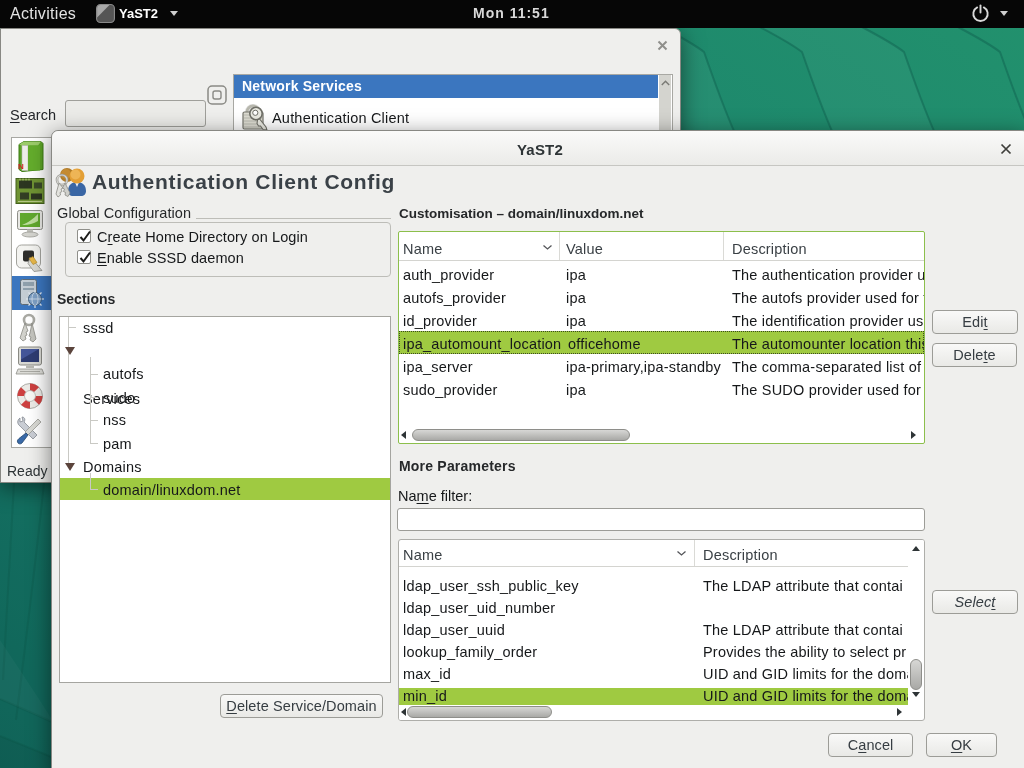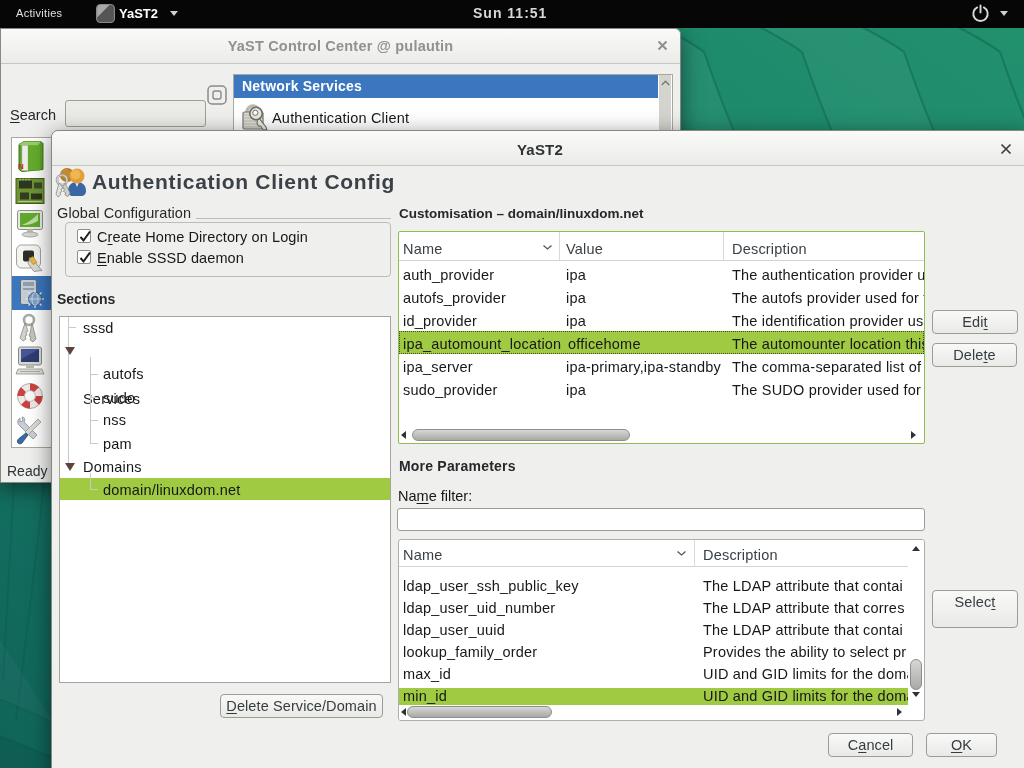--- a/index.html
+++ b/index.html
@@ -67,21 +67,20 @@
 <path d="M14,483 C10,560 6,620 3,680"></path>
 <path d="M44,483 C36,560 26,640 16,720"></path>
 <path d="M0,699 C18,707 38,715 54,723"></path>
 <path d="M0,736 C20,744 40,752 56,759"></path>
 </g>
 <path fill="#ffffff" opacity="0.03" d="M0,640 C20,670 40,700 54,723 L0,699 Z"></path>
 <path fill="#000000" opacity="0.05" d="M0,736 C20,744 40,752 56,759 L56,768 L0,768 Z"></path>
 </svg>
 
 <div id="bgwin" class="abs window" style="left:0;top:28px;width:681px;height:455px;z-index:5;border-radius:0 6px 0 0;">
-  <div class="titlebar" style="height:35px;line-height:35px;font-size:14.5px;color:#8f928d;border-radius:0 6px 0 0;">YaST Control Center @ pulautin</div>
   <svg class="abs" style="left:656px;top:11px;" width="11" height="11" viewBox="0 0 11 11">
         <path d="M1.5,1.5 L9.5,9.5 M9.5,1.5 L1.5,9.5" stroke="#8f8f8b" stroke-width="2"></path>
       </svg>
 
   <svg class="abs" style="left:206px;top:56px;" width="20" height="20" viewBox="0 0 20 20">
     <rect x="1" y="1" width="18" height="18" rx="4" fill="none" stroke="#8a8a85" stroke-width="1.5"></rect>
     <rect x="6" y="6" width="8" height="8" rx="2" fill="none" stroke="#8a8a85" stroke-width="1.4"></rect>
   </svg>
 
   <div class="abs" style="left:9px;top:78px;font-size:14.5px;color:#24262a;"><u>S</u>earch</div>
@@ -305,51 +304,50 @@
     <svg class="chev" style="left:278px;top:11px;" viewBox="0 0 9 5">
           <path d="M0.5,0.5 L4.5,4 L8.5,0.5" fill="none" stroke="#55565a" stroke-width="1.3"></path>
         </svg>
     <div class="colsep" style="left:295px;top:0;height:26px;"></div>
     <div class="th" style="left:304px;top:7px;">Description</div>
     <div class="abs" style="left:0;top:26px;width:525px;height:1px;background:#d4d4d0;"></div>
     <div class="greenrow" style="left:0;top:148px;width:509px;height:18px;"></div>
     <div class="cell" style="left:4px;top:38px;">ldap_user_ssh_public_key</div>
     <div class="cell" style="left:304px;top:38px;">The LDAP attribute that contai</div>
     <div class="cell" style="left:4px;top:60px;">ldap_user_uid_number</div>
-    <div class="cell" style="left:304px;top:60px;">The LDAP attribute that corres</div>
     <div class="cell" style="left:4px;top:82px;">ldap_user_uuid</div>
     <div class="cell" style="left:304px;top:82px;">The LDAP attribute that contai</div>
     <div class="cell" style="left:4px;top:104px;">lookup_family_order</div>
     <div class="cell" style="left:304px;top:104px;">Provides the ability to select pr</div>
     <div class="cell" style="left:4px;top:126px;">max_id</div>
     <div class="cell" style="left:304px;top:126px;">UID and GID limits for the doma</div>
     <div class="cell" style="left:4px;top:148px;">min_id</div>
     <div class="cell" style="left:304px;top:148px;">UID and GID limits for the doma</div>
     <div class="abs" style="left:509px;top:0;width:16px;height:165px;background:#ffffff;"></div>
     <div class="arr arr-u" style="left:513px;top:6px;"></div>
     <div class="sb-thumb" style="left:511px;top:119px;width:12px;height:31px;"></div>
     <div class="arr arr-d" style="left:513px;top:152px;"></div>
     <div class="abs" style="left:0;top:165px;width:509px;height:15px;background:#fff;"></div>
     <div class="arr arr-l" style="left:2px;top:168px;"></div>
     <div class="arr arr-r" style="left:498px;top:168px;"></div>
     <div class="sb-thumb" style="left:8px;top:166px;width:145px;height:12px;"></div>
   </div>
-  <div class="btn" style="left:880px;top:459px;width:86px;height:38px;line-height:22px;">Selec<u>t</u></div>
+  <div class="btn" style="left:880px;top:459px;width:86px;height:24px;line-height:22px;font-style:italic;">Selec<u>t</u></div>
   <div class="btn" style="left:776px;top:602px;width:85px;height:24px;line-height:22px;">C<u>a</u>ncel</div>
   <div class="btn" style="left:874px;top:602px;width:71px;height:24px;line-height:22px;"><u>O</u>K</div>
 </div>
 
 <div id="topbar" class="abs">
-  <div class="txt" style="left:16px;color:#e2e2e2;font-size:11px;letter-spacing:0.3px;">Activities</div>
+  <div class="txt" style="left:10px;color:#e2e2e2;font-size:16px;letter-spacing:0.3px;">Activities</div>
   <svg class="abs" style="left:96px;top:4px;" width="19" height="19" viewBox="0 0 17 17">
     <rect x="0.5" y="0.5" width="16" height="16" rx="3.5" fill="#555555" stroke="#8a8a8a"></rect>
     <path d="M1,12 L12,1 L4,1 A3,3 0 0 0 1,4 Z" fill="#a8a8a8"></path>
   </svg>
   <div class="txt" style="left:119px;color:#ffffff;font-weight:bold;">YaST2</div>
   <div class="tri-down abs" style="left:170px;top:11px;"></div>
-  <div class="txt" style="left:473px;color:#d9d9d9;font-weight:bold;font-size:14px;letter-spacing:1px;">Sun 11:51</div>
+  <div class="txt" style="left:473px;color:#d9d9d9;font-weight:bold;font-size:14px;letter-spacing:1px;">Mon 11:51</div>
   <svg class="abs" style="left:971px;top:4px;" width="19" height="19" viewBox="0 0 19 19">
     <path d="M6.2,3.4 A7.2,7.2 0 1 0 12.8,3.4" fill="none" stroke="#d8d8d8" stroke-width="1.9" stroke-linecap="round"></path>
     <line x1="9.5" y1="1.5" x2="9.5" y2="8.5" stroke="#d8d8d8" stroke-width="1.9" stroke-linecap="round"></line>
   </svg>
   <div class="tri-down abs" style="left:1000px;top:11px;"></div>
 </div>
 </div>
 
 </body></html>

